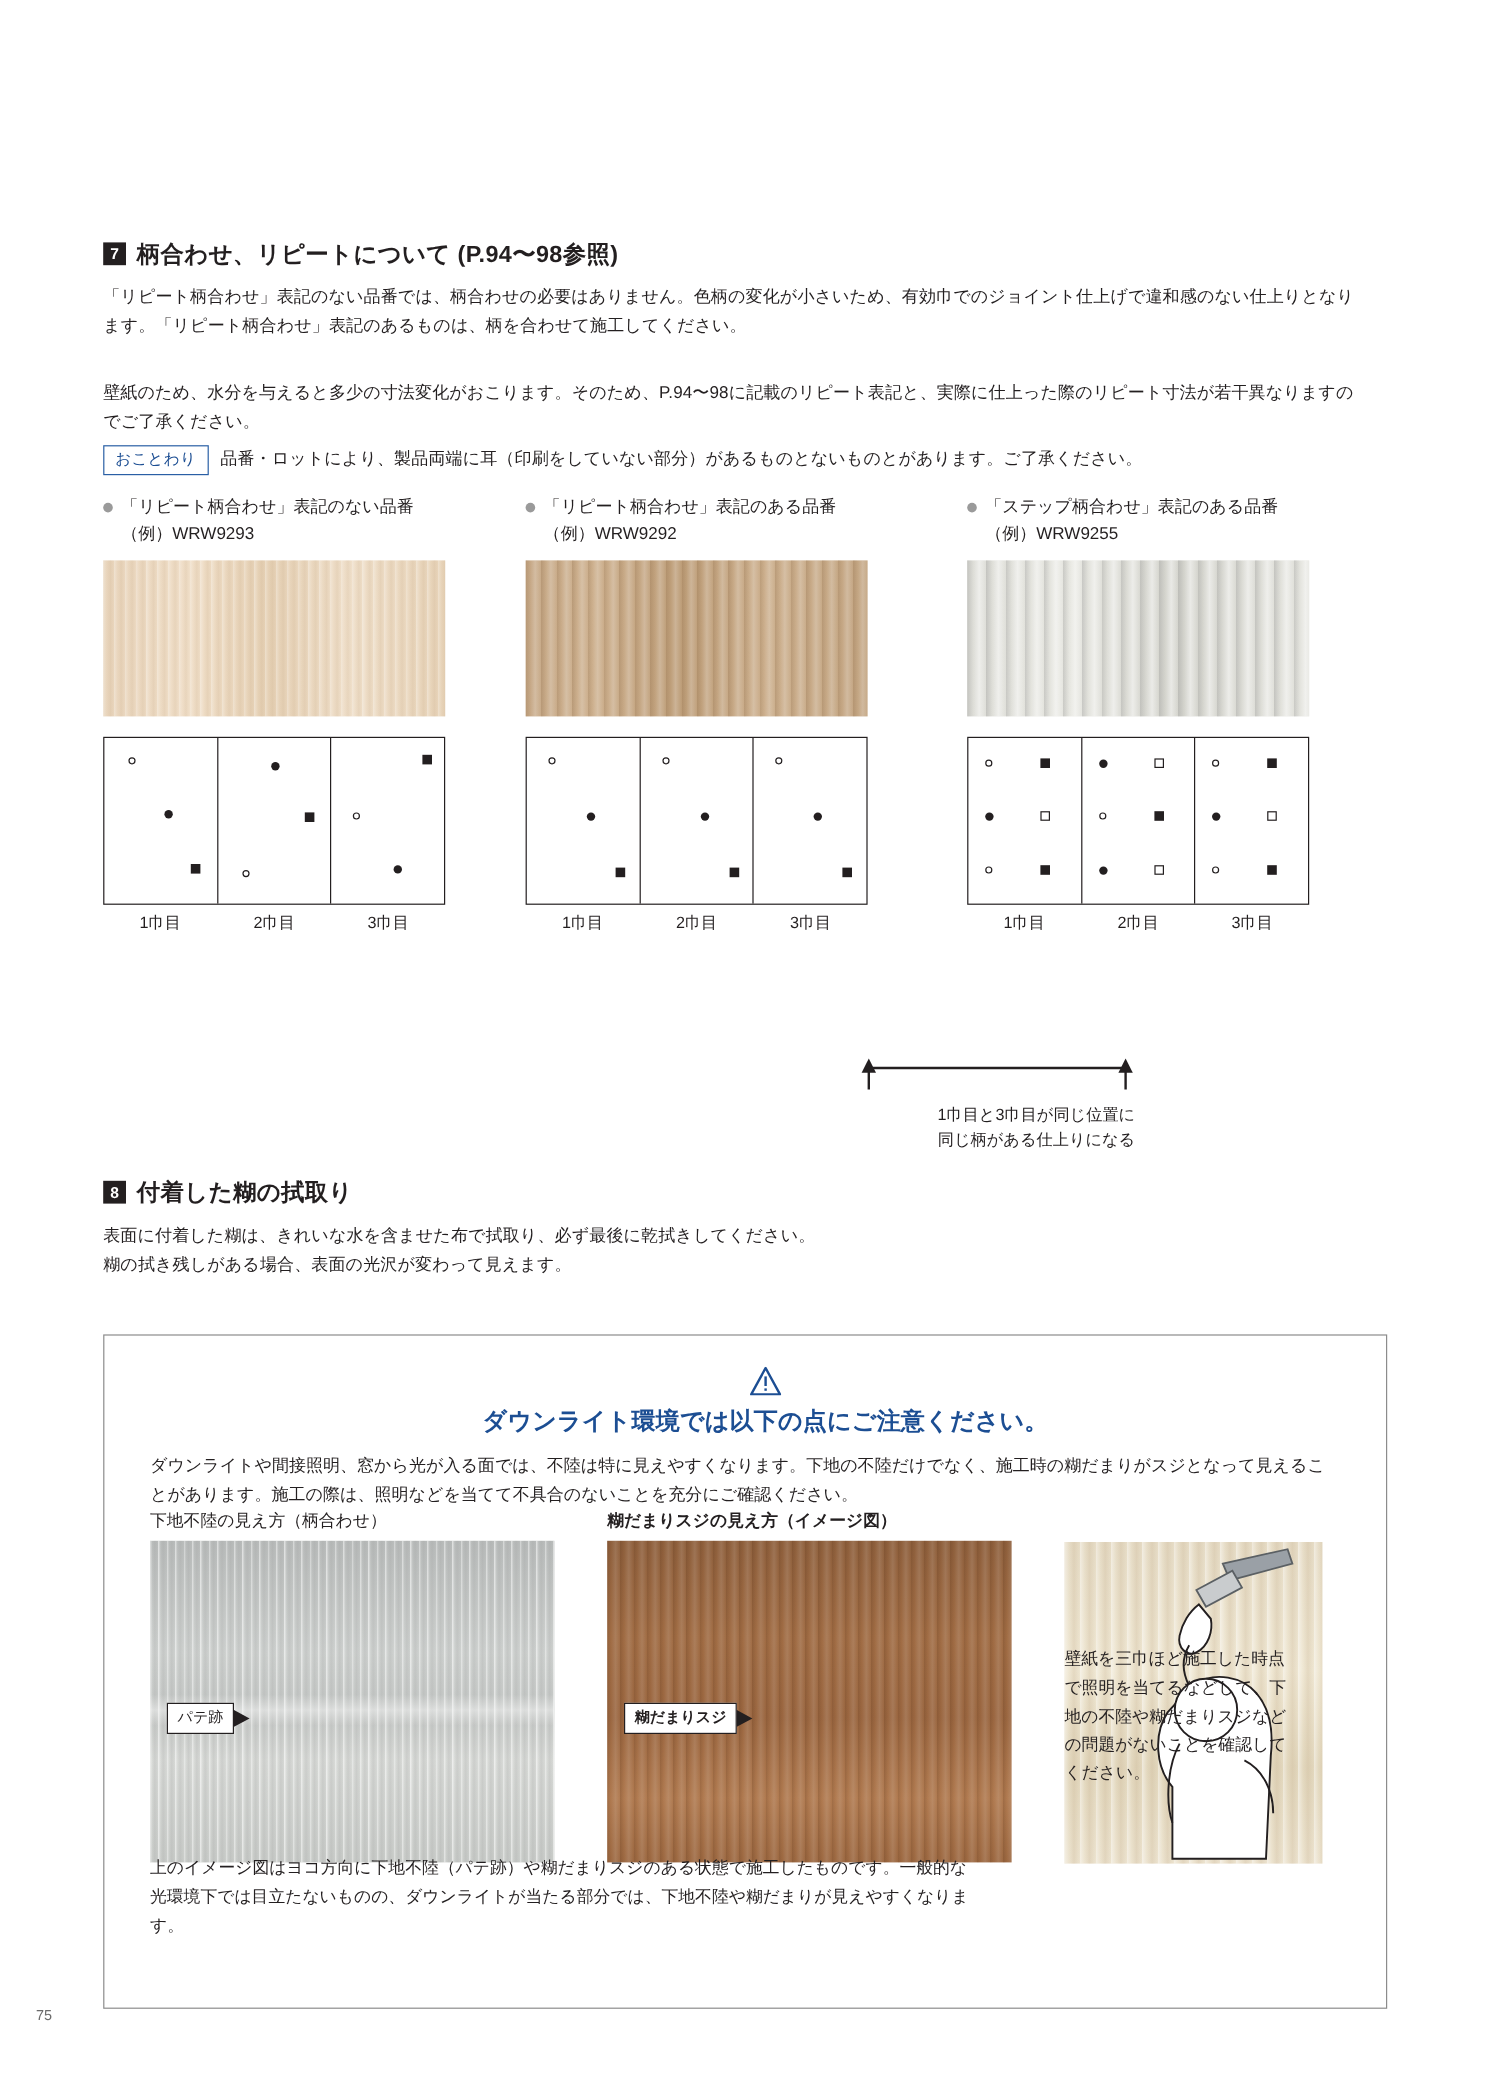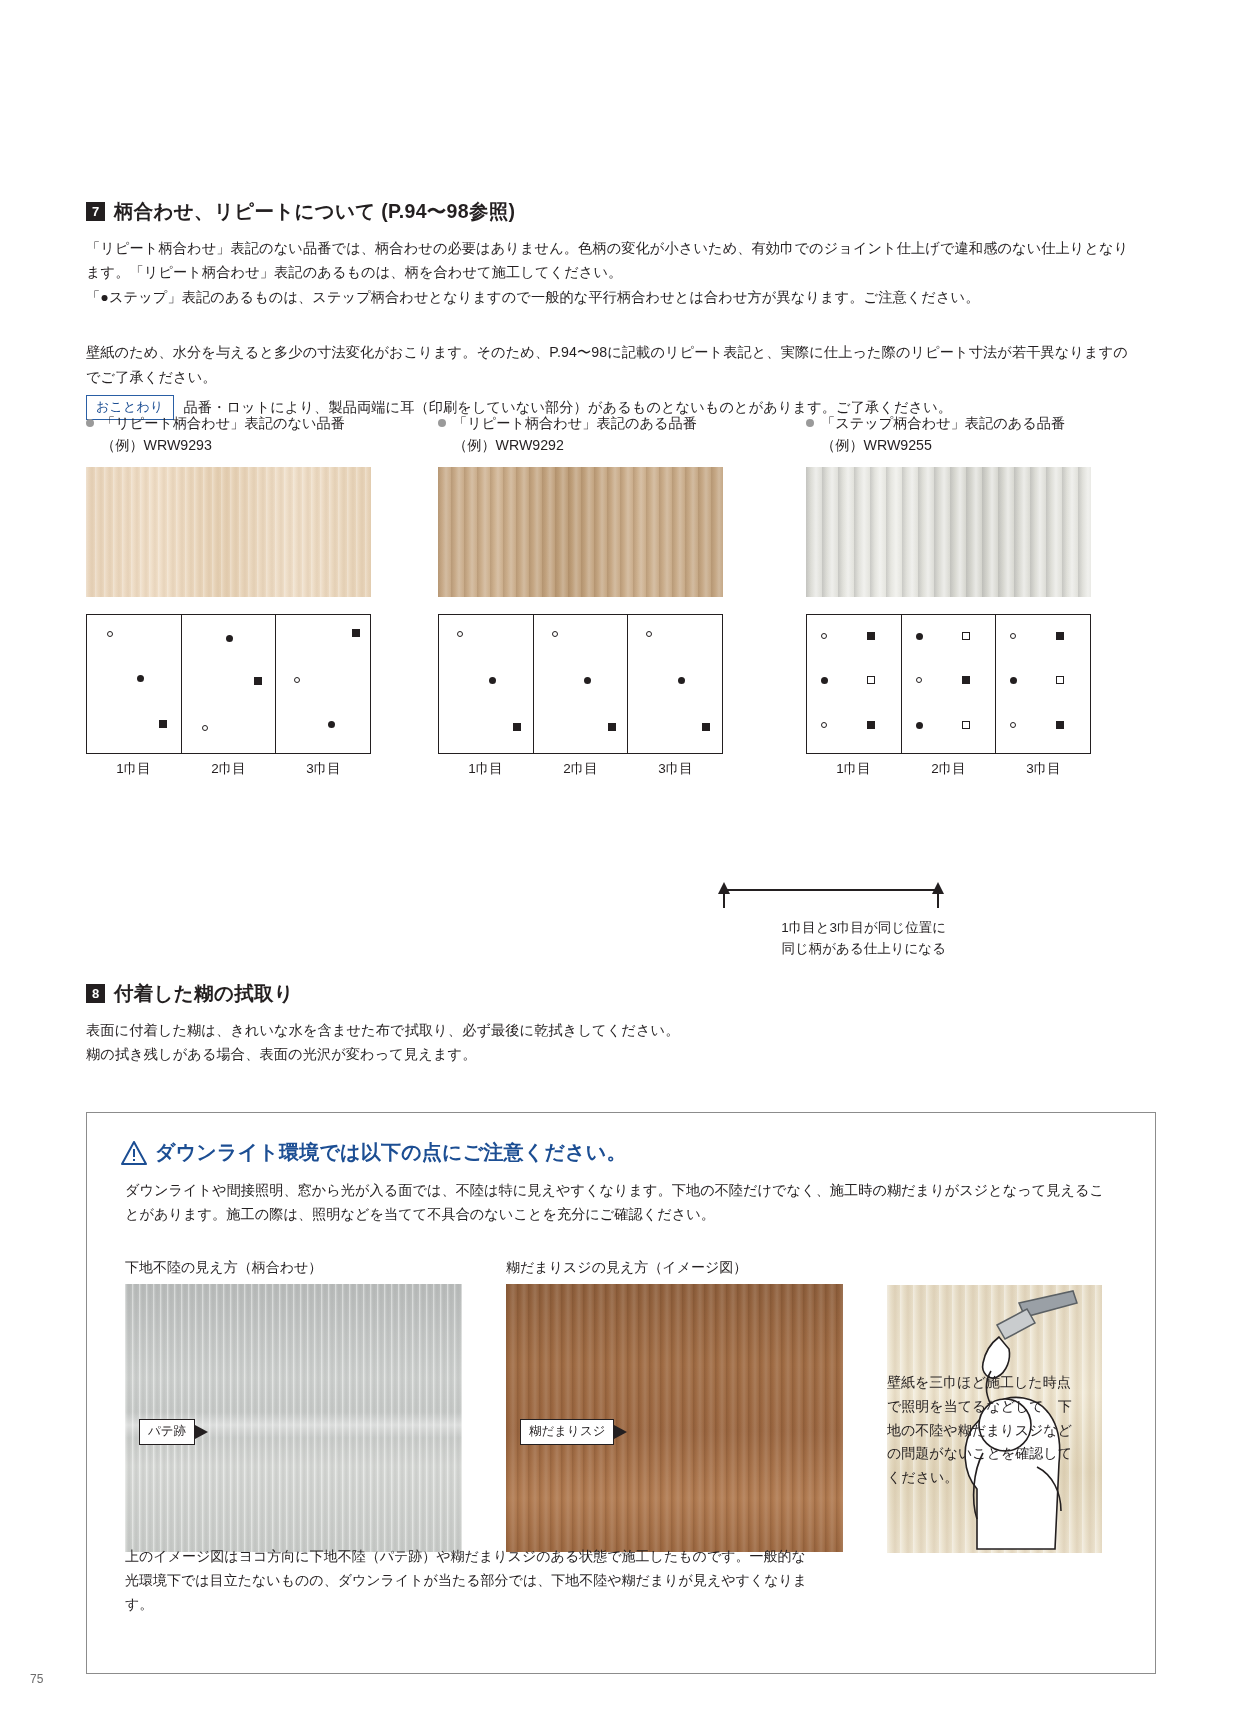--- a/index.html
+++ b/index.html
@@ -74,21 +74,21 @@
 
   
   .step-note { position:absolute; left:716px; top:880px; width:330px; }
   .step-note .note-text { font-size:13.5px; line-height:1.55; text-align:right; margin-top:4px; }
 
   
   .warnbox {
     position:absolute; left:86px; top:1112px; width:1070px; height:562px;
     border:1px solid #8c8c8c; background:#fff;
   }
-  .warn-title { display:flex; align-items:center; gap:8px; margin:26px 0 0 34px; }
+  .warn-title { display:flex; align-items:center; gap:8px; margin:26px 0 0 34px;flex-direction:column; }
   .warn-title .tri { width:26px; height:24px; position:relative; }
   .warn-title .ttext { font-size:20px; font-weight:bold; color:#1c4e93; letter-spacing:.2px; }
   .warn-body { margin:12px 34px 0 38px; font-size:14.2px; line-height:1.72; }
 
   .imgrow { position:absolute; left:38px; top:146px; width:1000px; }
   .imgcap { font-size:14px; margin-bottom:7px; }
 
   .photo { position:relative; overflow:hidden; }
   .photo-1 {
     width:337px; height:268px;
@@ -130,21 +130,20 @@
 <body>
 
 <div class="page">
 
   <div style="position:absolute;left:86px;top:198px;width:1070px;">
     <div class="sec-head">
       <div class="sec-num">7</div>
       <div class="sec-title">柄合わせ、リピートについて (P.94〜98参照)</div>
     </div>
     <div class="body-text" style="margin-top:11px;width:1050px;">「リピート柄合わせ」表記のない品番では、柄合わせの必要はありません。色柄の変化が小さいため、有効巾でのジョイント仕上げで違和感のない仕上りとなります。「リピート柄合わせ」表記のあるものは、柄を合わせて施工してください。</div>
-    <div class="body-text" style="width:1050px;">「●ステップ」表記のあるものは、ステップ柄合わせとなりますので一般的な平行柄合わせとは合わせ方が異なります。ご注意ください。</div>
     <div class="body-text" style="margin-top:31px;width:1050px;">壁紙のため、水分を与えると多少の寸法変化がおこります。そのため、P.94〜98に記載のリピート表記と、実際に仕上った際のリピート寸法が若干異なりますのでご了承ください。</div>
     <div class="okotowari-row">
       <div class="okotowari-tag">おことわり</div>
       <div class="body-text">品番・ロットにより、製品両端に耳（印刷をしていない部分）があるものとないものとがあります。ご了承ください。</div>
     </div>
   </div>
 
   <div class="samples">
 
     <div class="sample-col" style="left:0px;">
@@ -288,21 +287,21 @@
         <div class="imgcap">下地不陸の見え方（柄合わせ）</div>
         <div class="photo photo-1">
           <div class="band"></div>
           <div class="callout" style="left:14px;top:135px;">
             <div class="box">パテ跡</div>
             <div class="arrow"></div>
           </div>
         </div>
       </div>
 
-      <div style="position:absolute;left:381px;top:0;width:297px;">
+      <div style="position:absolute;left:381px;top:0;width:297px;font-weight:bold;">
         <div class="imgcap">糊だまりスジの見え方（イメージ図）</div>
         <div class="photo photo-2">
           <div class="callout" style="left:14px;top:135px;">
             <div class="box">糊だまりスジ</div>
             <div class="arrow"></div>
           </div>
         </div>
       </div>
 
       <div style="position:absolute;left:762px;top:26px;width:215px;">

